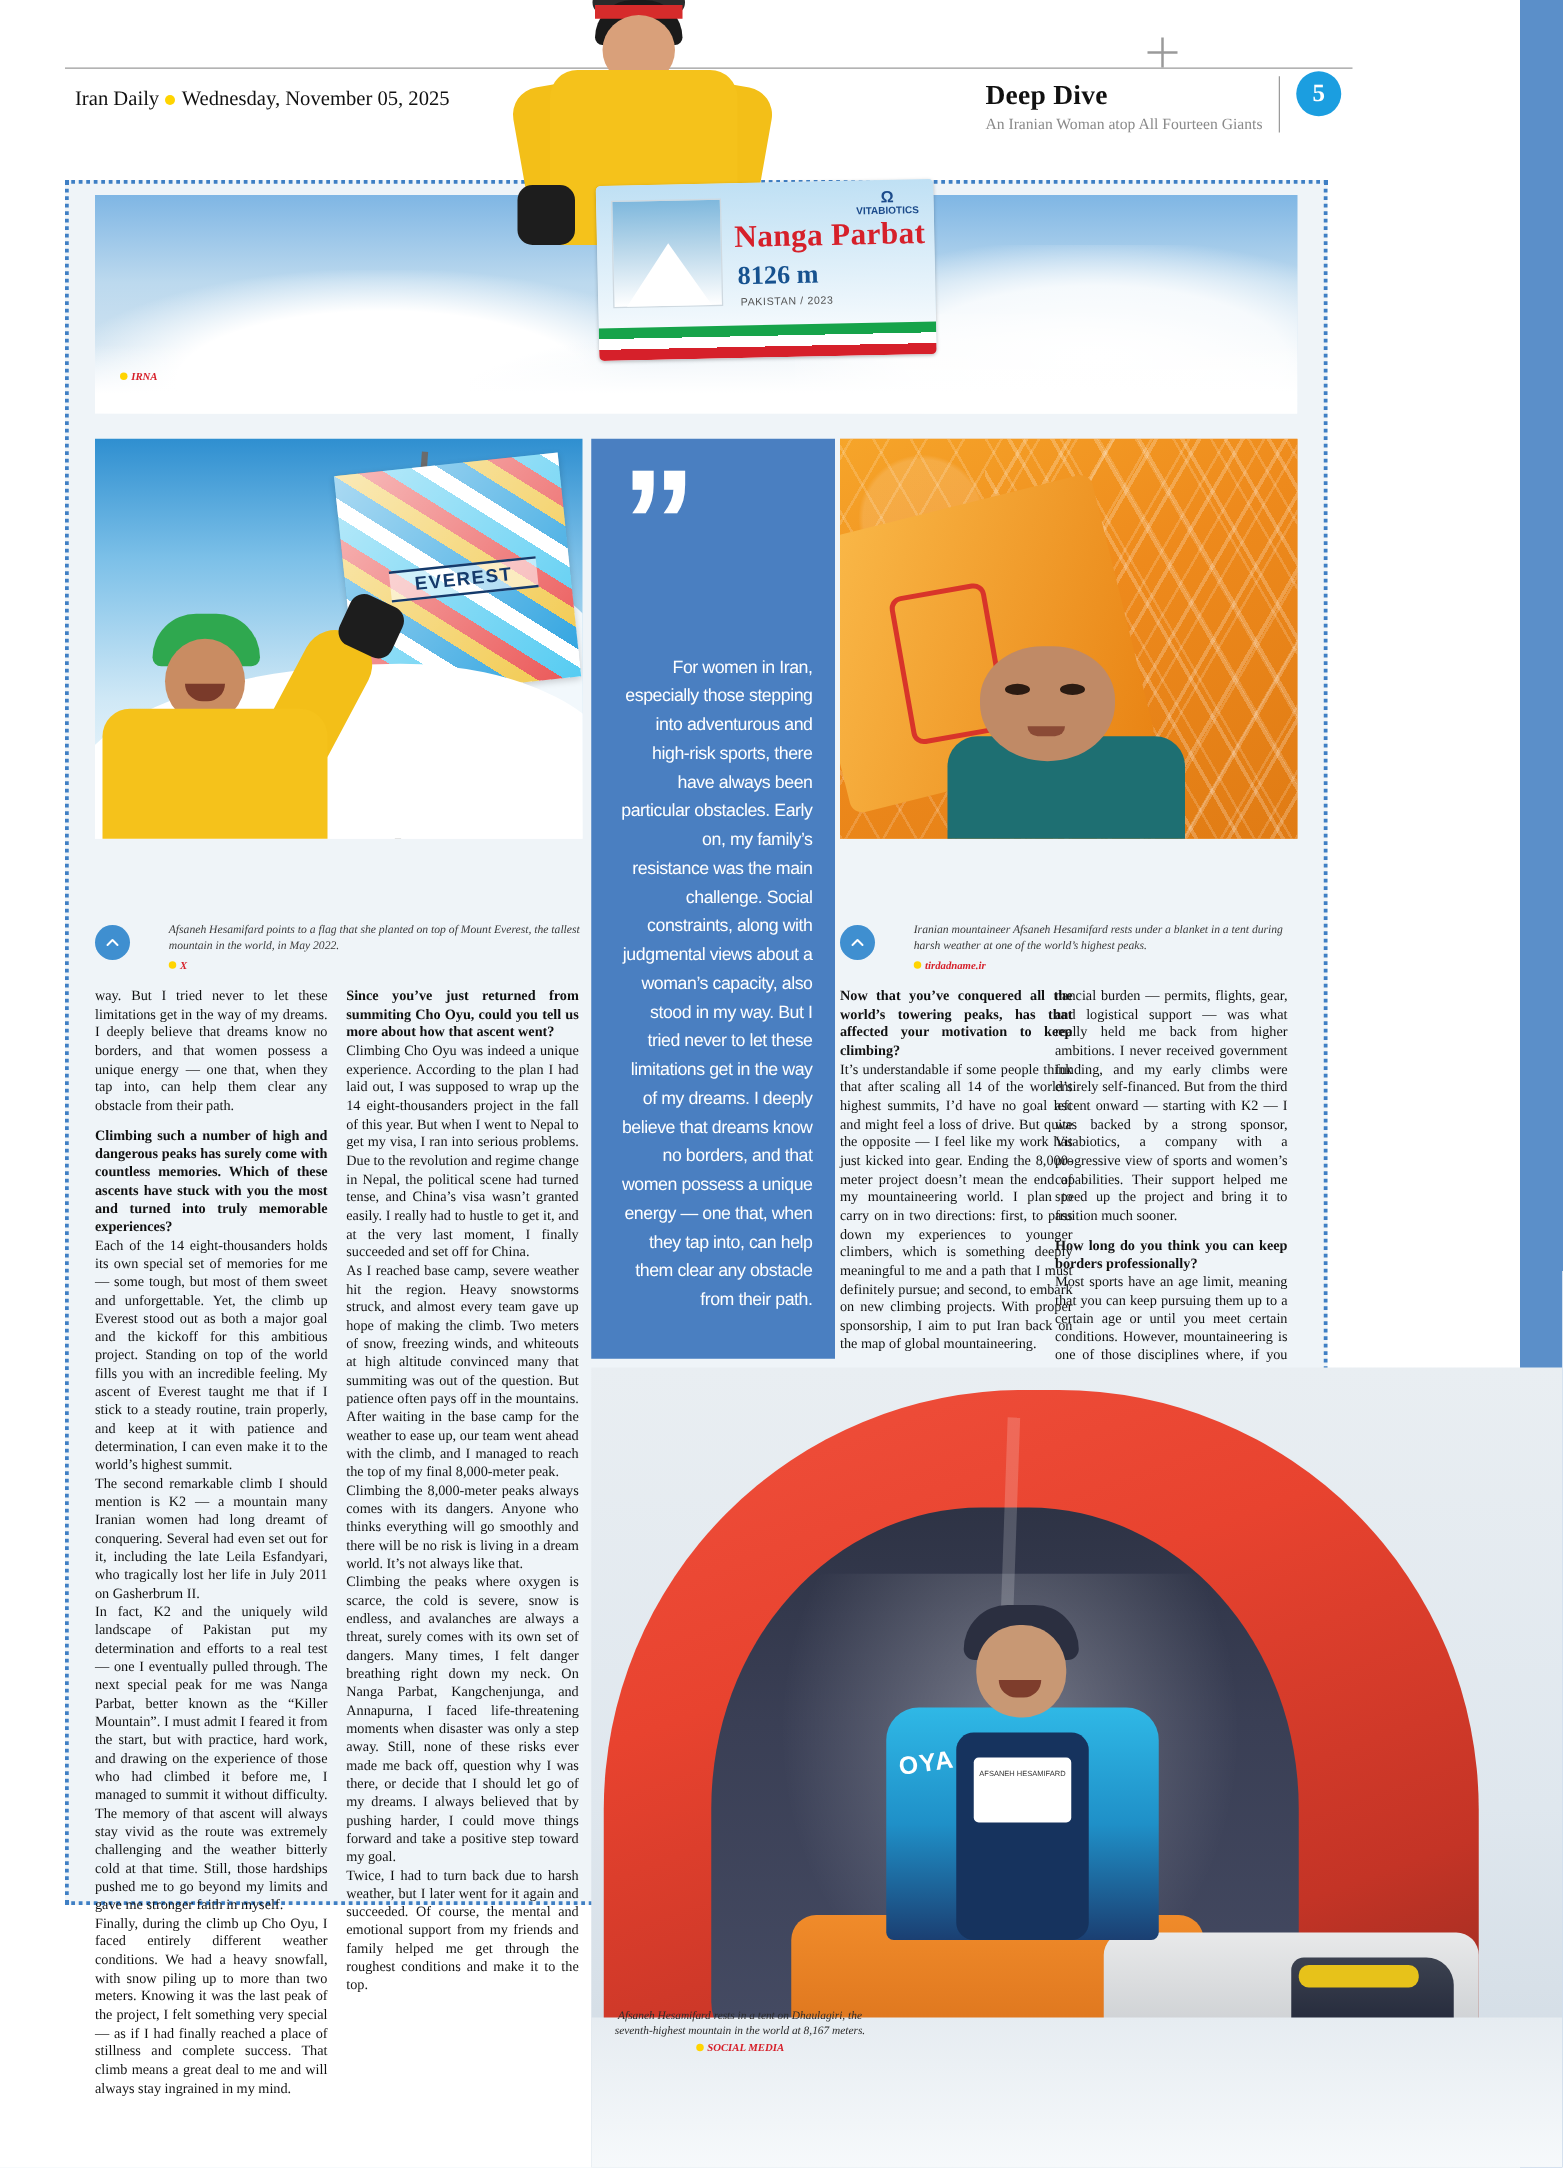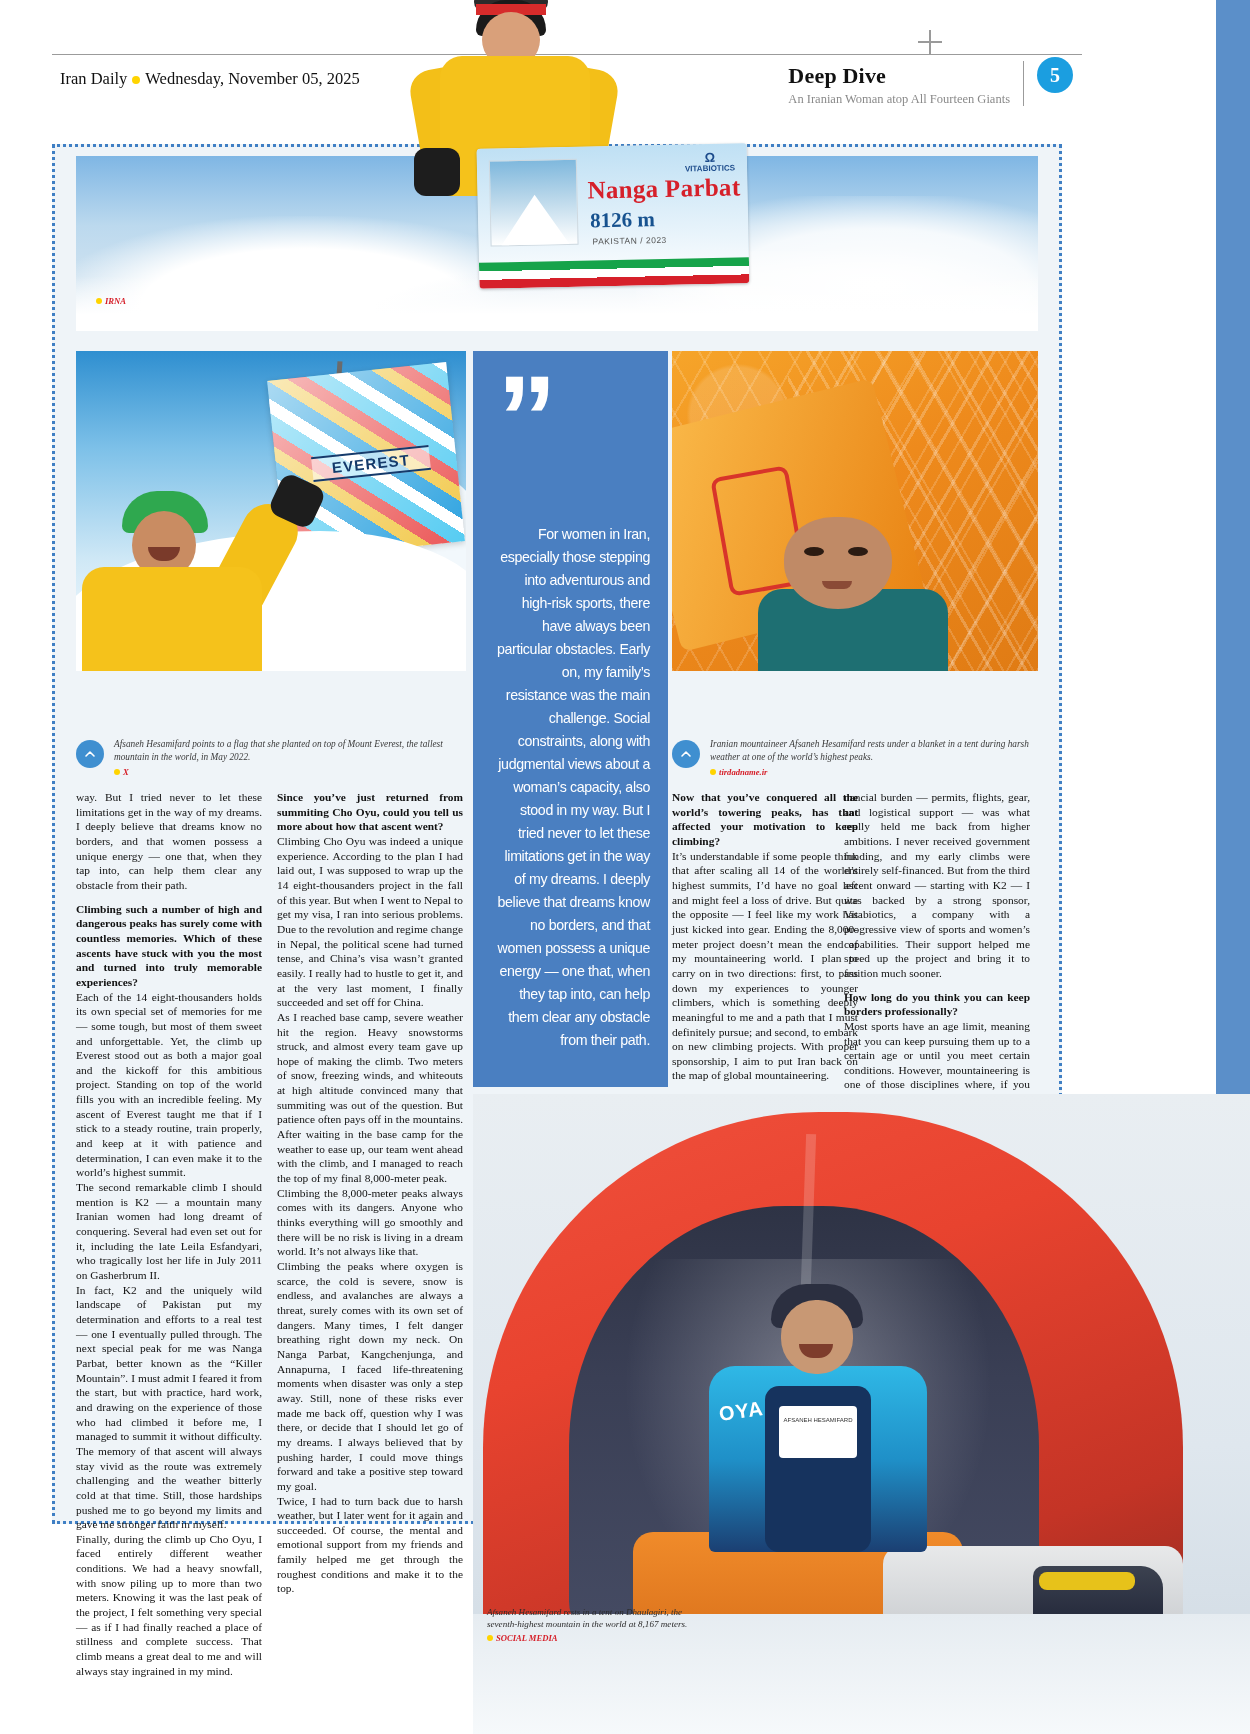--- a/index.html
+++ b/index.html
@@ -290,21 +290,21 @@
 
   
   .cap-row{ position:absolute; font-family:"Liberation Serif",serif;}
   .cap-left{ left:76px; top:738px; width:392px;}
   .cap-right{ left:672px; top:738px; width:368px;}
   .cap-icon{
     position:absolute; left:0; top:2px; width:28px;height:28px;border-radius:50%;
     background:#3f8fd0; display:flex;align-items:center;justify-content:center;
   }
   .cap-icon svg{ display:block;}
-  .cap-body{ margin-left:38px; font-style:italic; font-size:9.3px; line-height:1.4; color:#3a3a3a;}
+  .cap-body{ margin-left:59px; font-style:italic; font-size:9.3px; line-height:1.4; color:#3a3a3a;}
 
   
   .col{
     position:absolute; font-family:"Liberation Serif",serif;
     font-size:11.4px; line-height:1.285; color:#111;
     text-align:justify; -webkit-hyphens:auto; hyphens:auto;
   }
   .col p{ margin:0; }
   .col p.q{ font-weight:bold; margin-top:9px; }
   .col p.a{ margin-top:0; }
@@ -387,20 +387,21 @@
     position:absolute; left:566px; top:478px; width:96px;height:18px;border-radius:8px;background:#e7c21a;
   }
   .tent-ground{
     position:absolute; left:0; bottom:0; width:777px; height:120px;
     background:linear-gradient(180deg,#e6ecf1,#f6f9fb);
   }
   .tent-cap{
     position:absolute; left:487px; top:1606px; width:210px; z-index:6;
     font-style:italic; font-size:9.1px; line-height:1.35; color:#2b2b2b;
     font-family:"Liberation Serif",serif;
+    text-align:center;
   }
 </style>
 </head>
 <body>
 
 <div class="edge-bar"></div>
 <div class="crop-mark"></div>
 
 <div class="masthead">
   <div class="mast-left">

